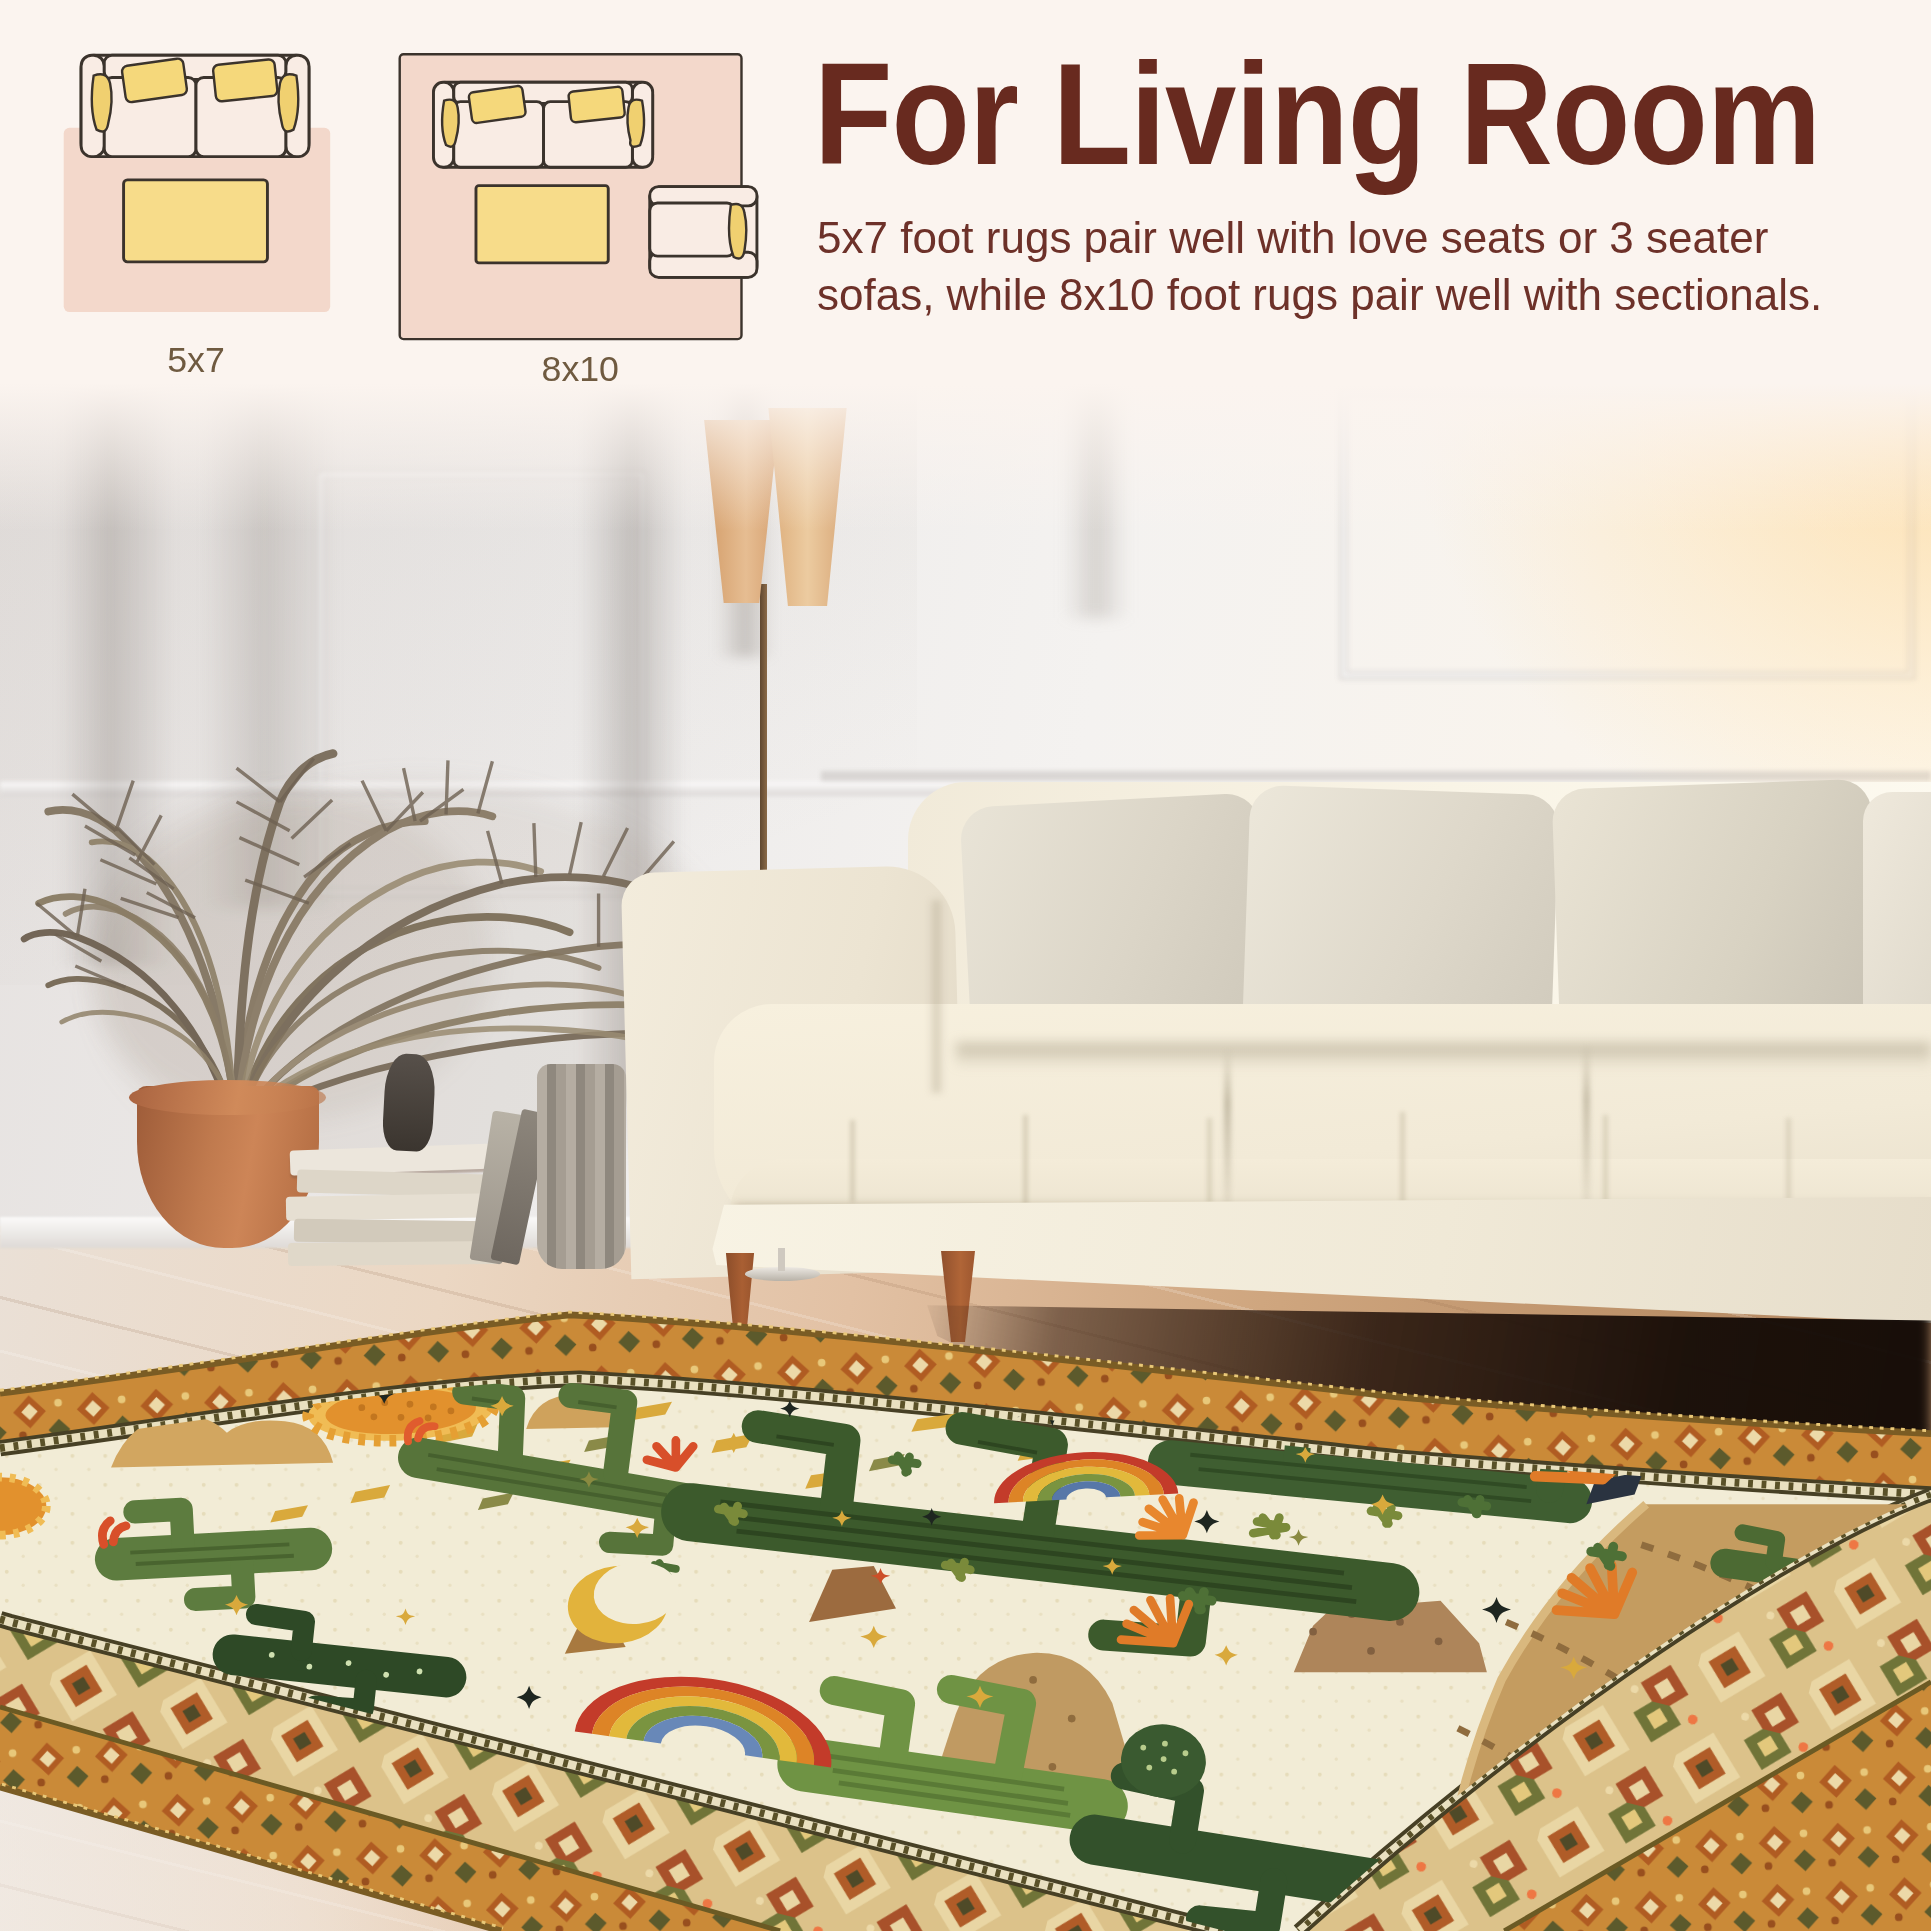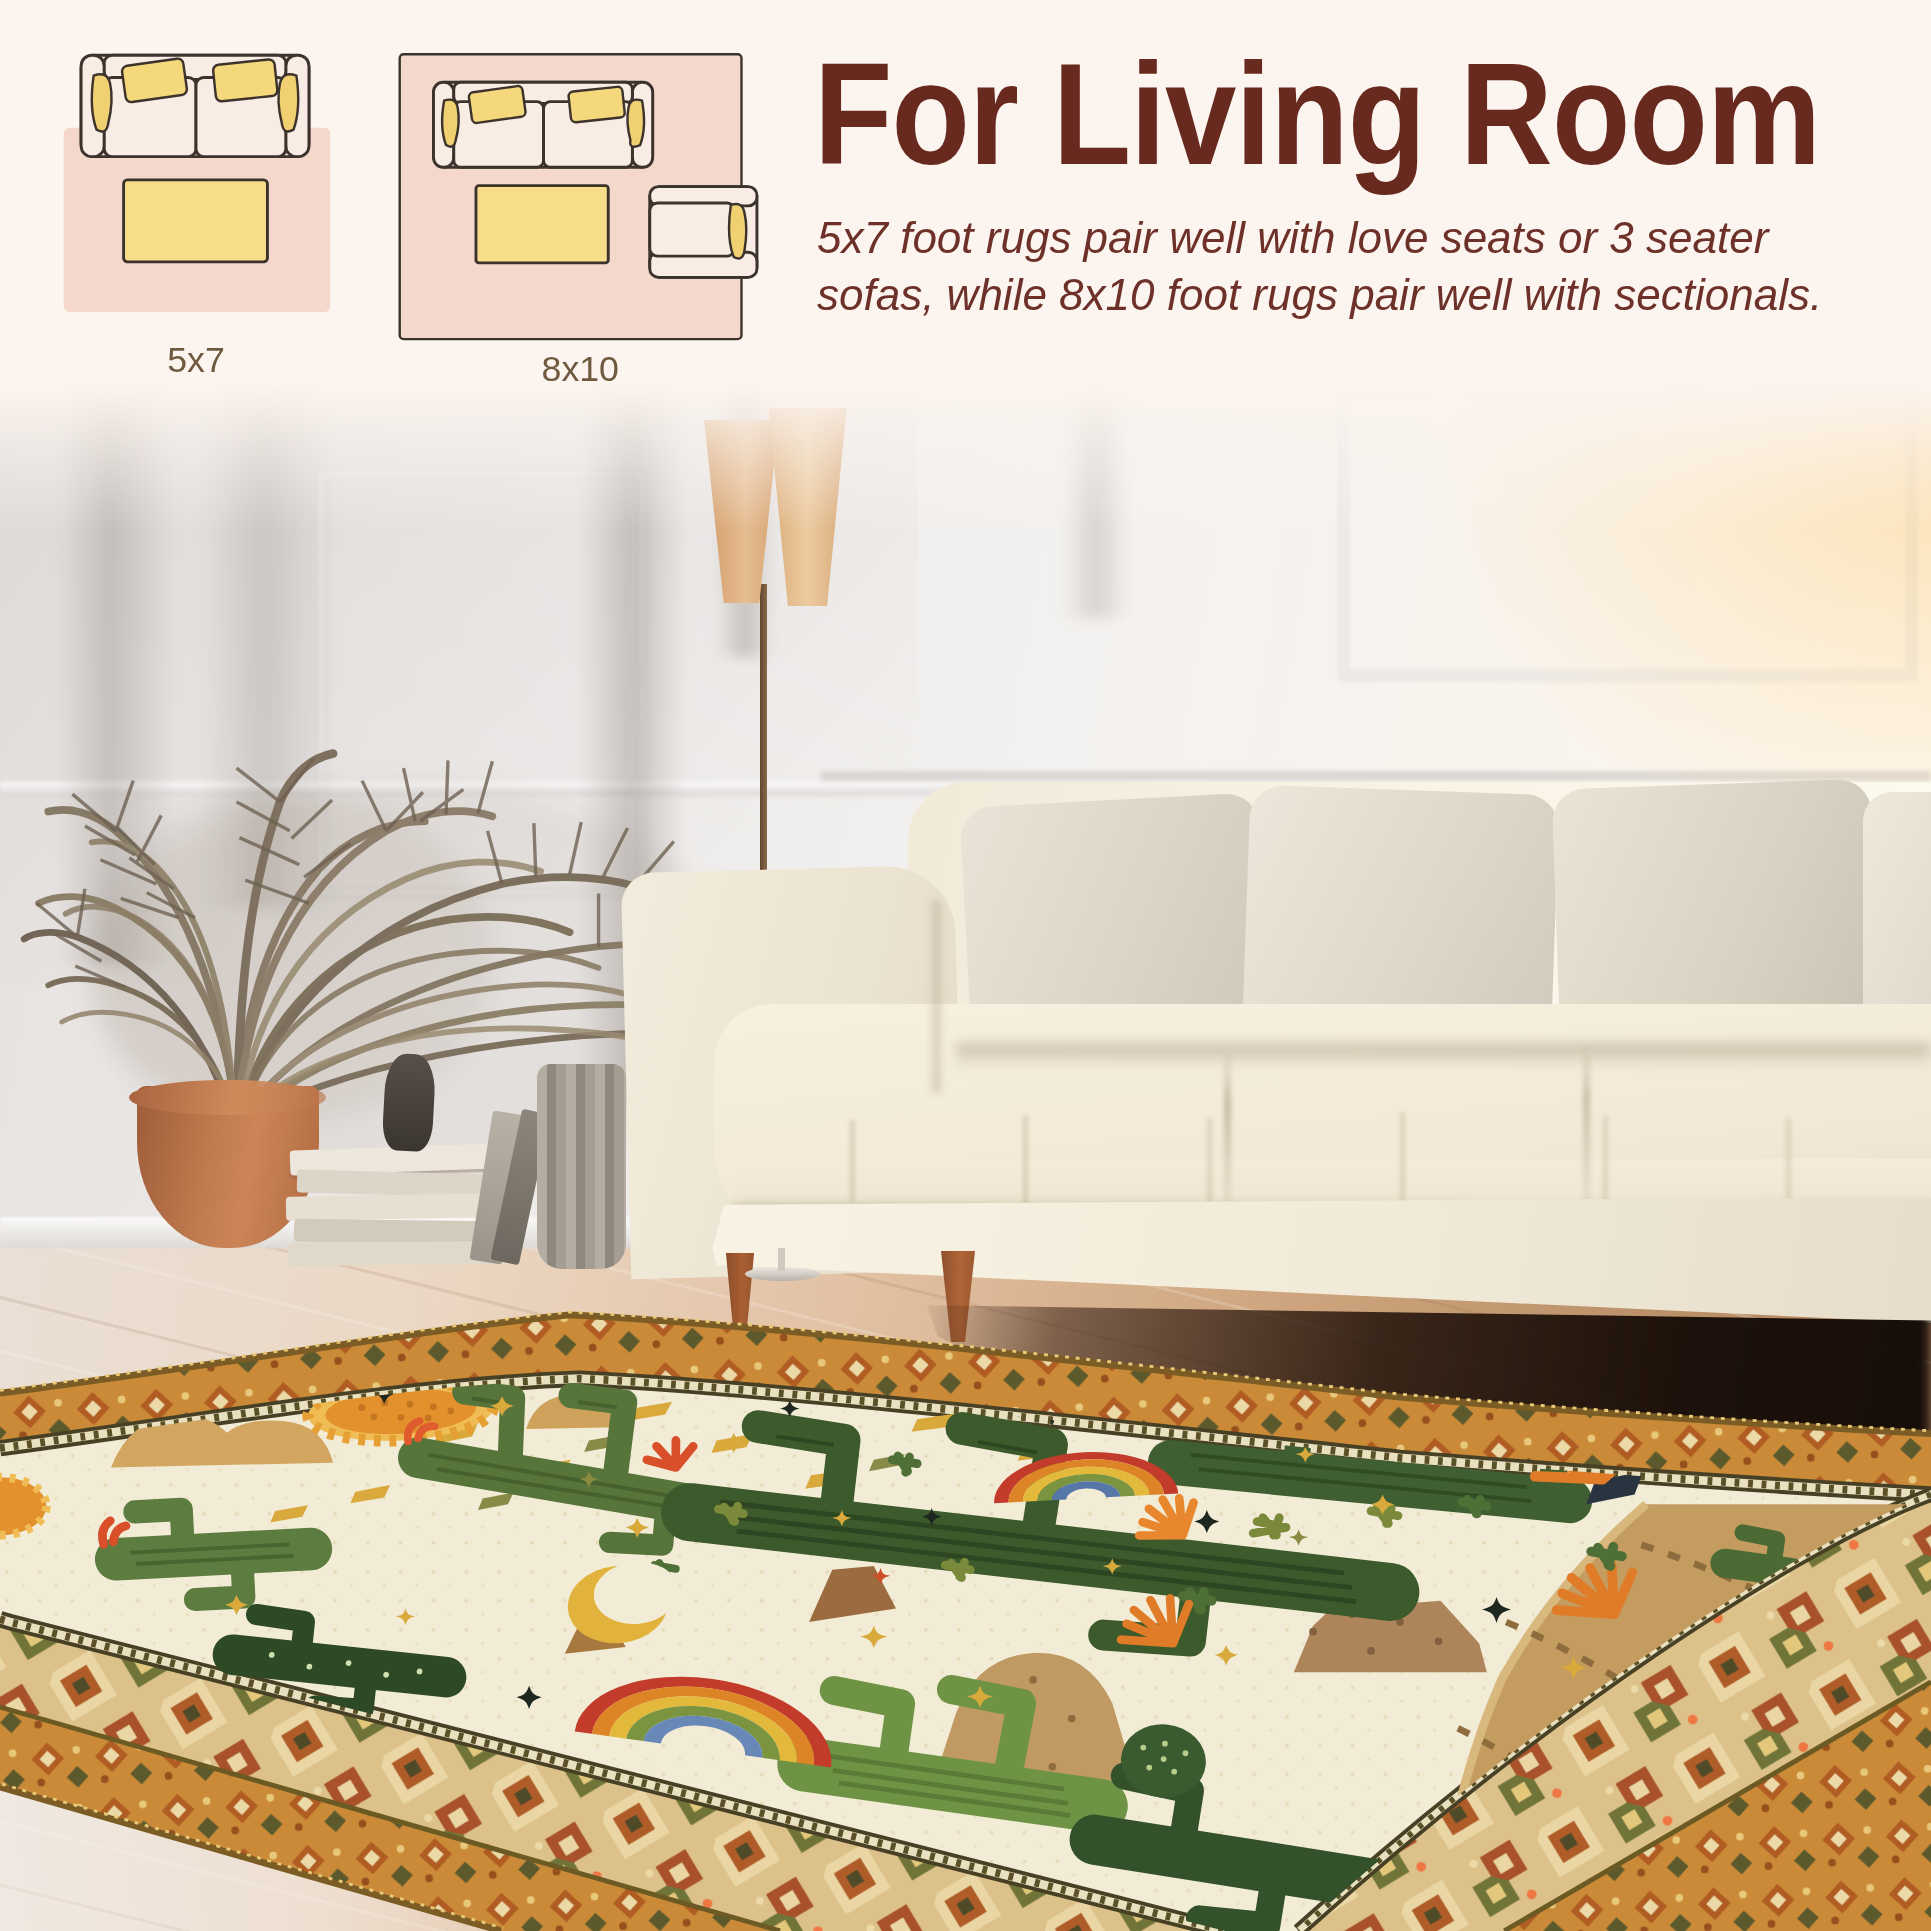--- a/index.html
+++ b/index.html
@@ -1,20 +1,20 @@
 <!DOCTYPE html>
 <html><head>
 <meta charset="utf-8">
 <style>
   html,body{margin:0;padding:0;}
   body{width:1931px;height:1931px;overflow:hidden;font-family:"Liberation Sans",sans-serif;}
   .page{position:relative;width:1931px;height:1931px;background:#fbf4ef;overflow:hidden;}
   .abs{position:absolute;}
   .h1{position:absolute;left:814px;top:37px;font-size:145px;line-height:154px;font-weight:700;color:#682a1f;letter-spacing:-1px;white-space:nowrap;transform:scaleX(0.885);transform-origin:left top;}
-  .sub{position:absolute;left:817px;top:209px;font-size:44px;line-height:57px;color:#6d3129;white-space:nowrap;font-style:italic;}
+  .sub{position:absolute;left:817px;top:209px;font-size:44px;line-height:57px;color:#6d3129;white-space:nowrap;}
 </style>
 </head>
 <body>
 <div class="page">
 
   <div class="abs" id="photo" style="left:0;top:367px;width:1931px;height:1564px;overflow:hidden;">
 
     <div class="abs" style="left:0;top:0;width:1931px;height:927px;background:linear-gradient(100deg,#e6e2e0 0%,#edebea 30%,#f4f2f0 55%,#f9f4ed 78%,#fdf9f0 100%);"></div>
 
     <div class="abs" style="left:0;top:0;width:917px;height:618px;background:linear-gradient(160deg,rgba(168,160,152,0.14) 0%,rgba(168,160,152,0.05) 55%,rgba(168,160,152,0) 80%);"></div>

